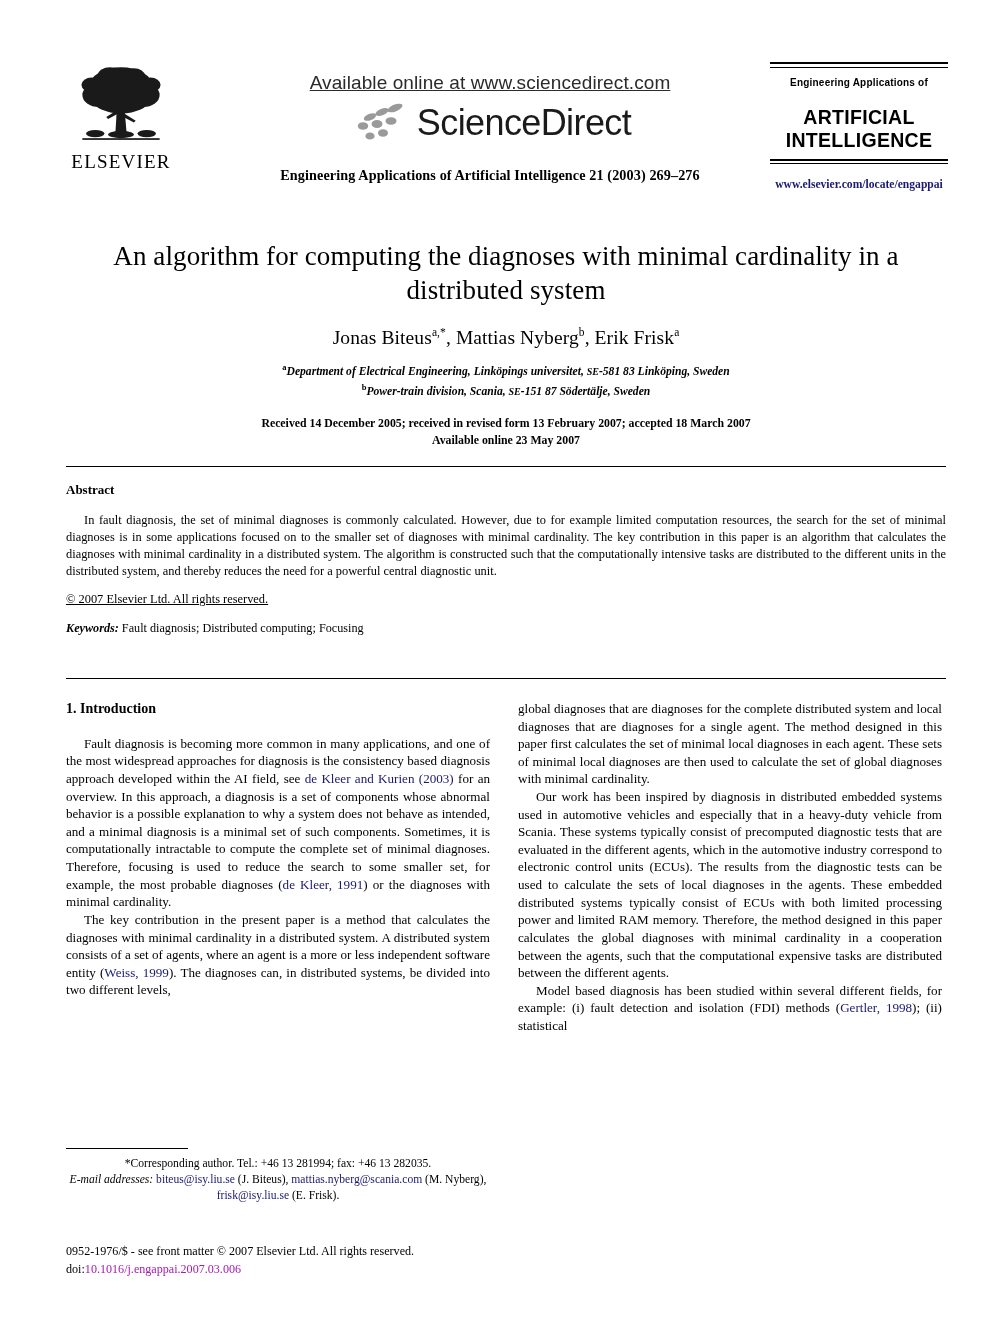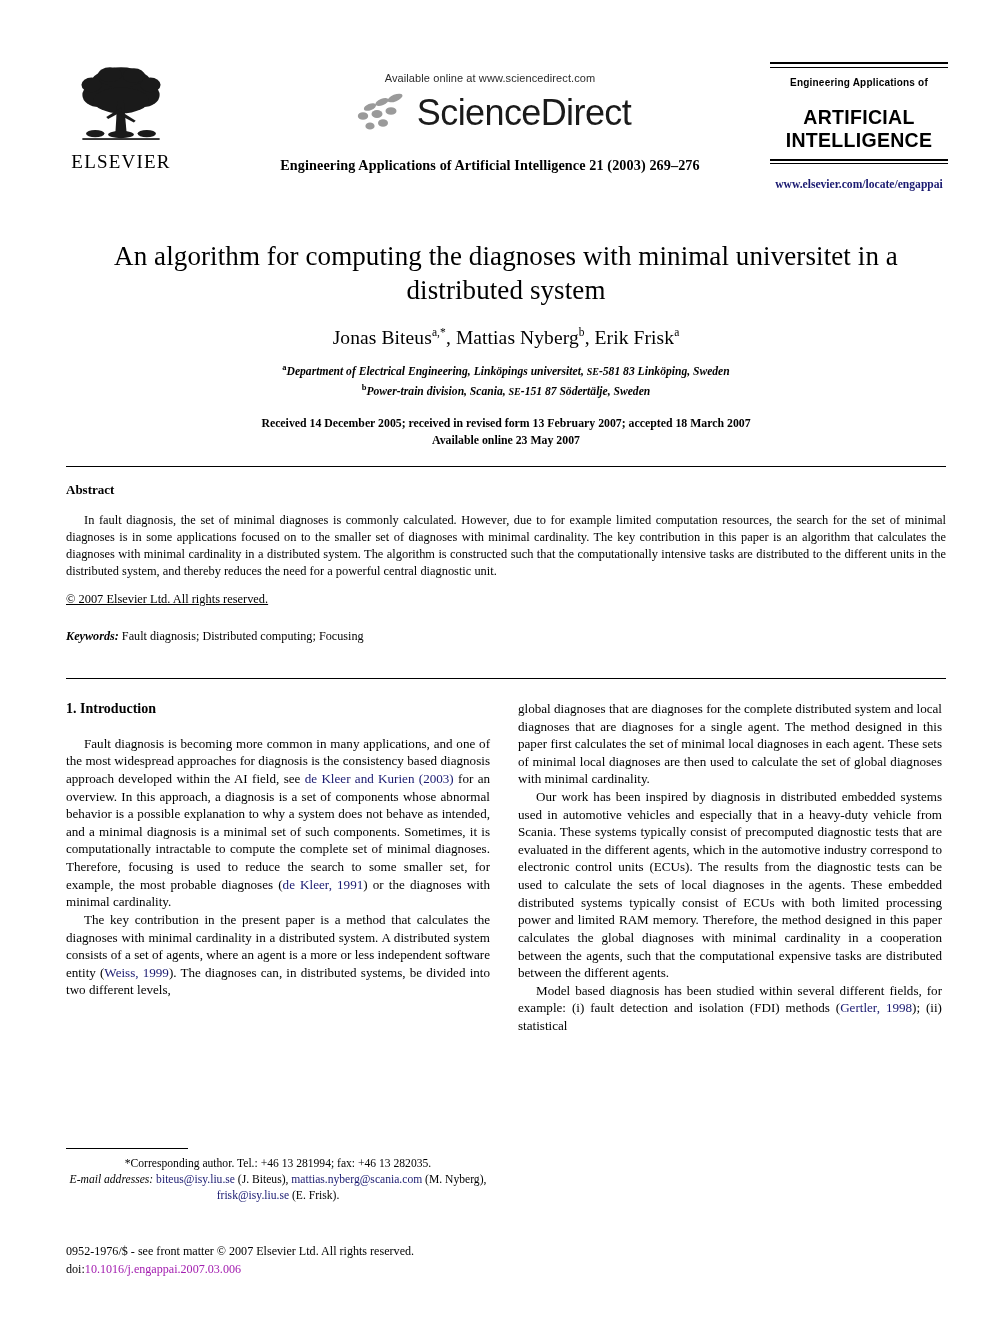--- a/index.html
+++ b/index.html
@@ -47,23 +47,24 @@
 
   .sd-block {
     position: absolute;
     left: 230px;
     top: 20px;
     width: 520px;
     text-align: center;
   }
   .sd-available {
     font-family: "Liberation Sans", sans-serif;
-    font-size: 11px;
+    font-size: 19px;
     color: #2b2b2b;
     letter-spacing: 0.1px;
+    text-decoration: underline;
   }
   .sd-logo-row {
     display: flex;
     align-items: center;
     justify-content: center;
     margin-top: 6px;
     gap: 6px;
   }
   .sd-wordmark {
     font-family: "Liberation Sans", sans-serif;
@@ -189,21 +190,21 @@
     text-align: justify;
     text-indent: 18px;
   }
   .abstract-copy {
     font-size: 12.4px;
     line-height: 1.36;
     margin-top: 12px;
     text-decoration: underline;
   }
   .keywords {
-    margin-top: 21px;
+    margin-top: 13px;
     font-size: 12.2px;
   }
   .keywords .kw-label {
     font-style: italic;
     font-weight: bold;
   }
 
   
   .col {
     position: absolute;
@@ -319,21 +320,21 @@
       <div class="ai-main">
         <div>ARTIFICIAL</div>
         <div>INTELLIGENCE</div>
       </div>
       <div class="ai-rule-bot"></div>
       <div class="ai-url">www.elsevier.com/locate/engappai</div>
     </div>
   </div>
 
   <div class="titleblock">
-    <h1 class="paper-title">An algorithm for computing the diagnoses with minimal universitet in a distributed system</h1>
+    <h1 class="paper-title">An algorithm for computing the diagnoses with minimal cardinality in a distributed system</h1>
     <div class="authors"><span>Jonas Biteus</span><sup>a,*</sup><span>, </span><span>Mattias Nyberg</span><sup>b</sup><span>, </span><span>Erik Frisk</span><sup>a</sup></div>
     <div class="affil">
         <div><sup>a</sup><span>Department of Electrical Engineering, Linköpings universitet, </span><span class="smallcaps">SE</span><span>-581 83 Linköping, Sweden</span></div>
         <div><sup>b</sup><span>Power-train division, Scania, </span><span class="smallcaps">SE</span><span>-151 87 Södertälje, Sweden</span></div>
       </div>
     <div class="dates">
       <div>Received 14 December 2005; received in revised form 13 February 2007; accepted 18 March 2007</div>
       <div>Available online 23 May 2007</div>
     </div>
   </div>

